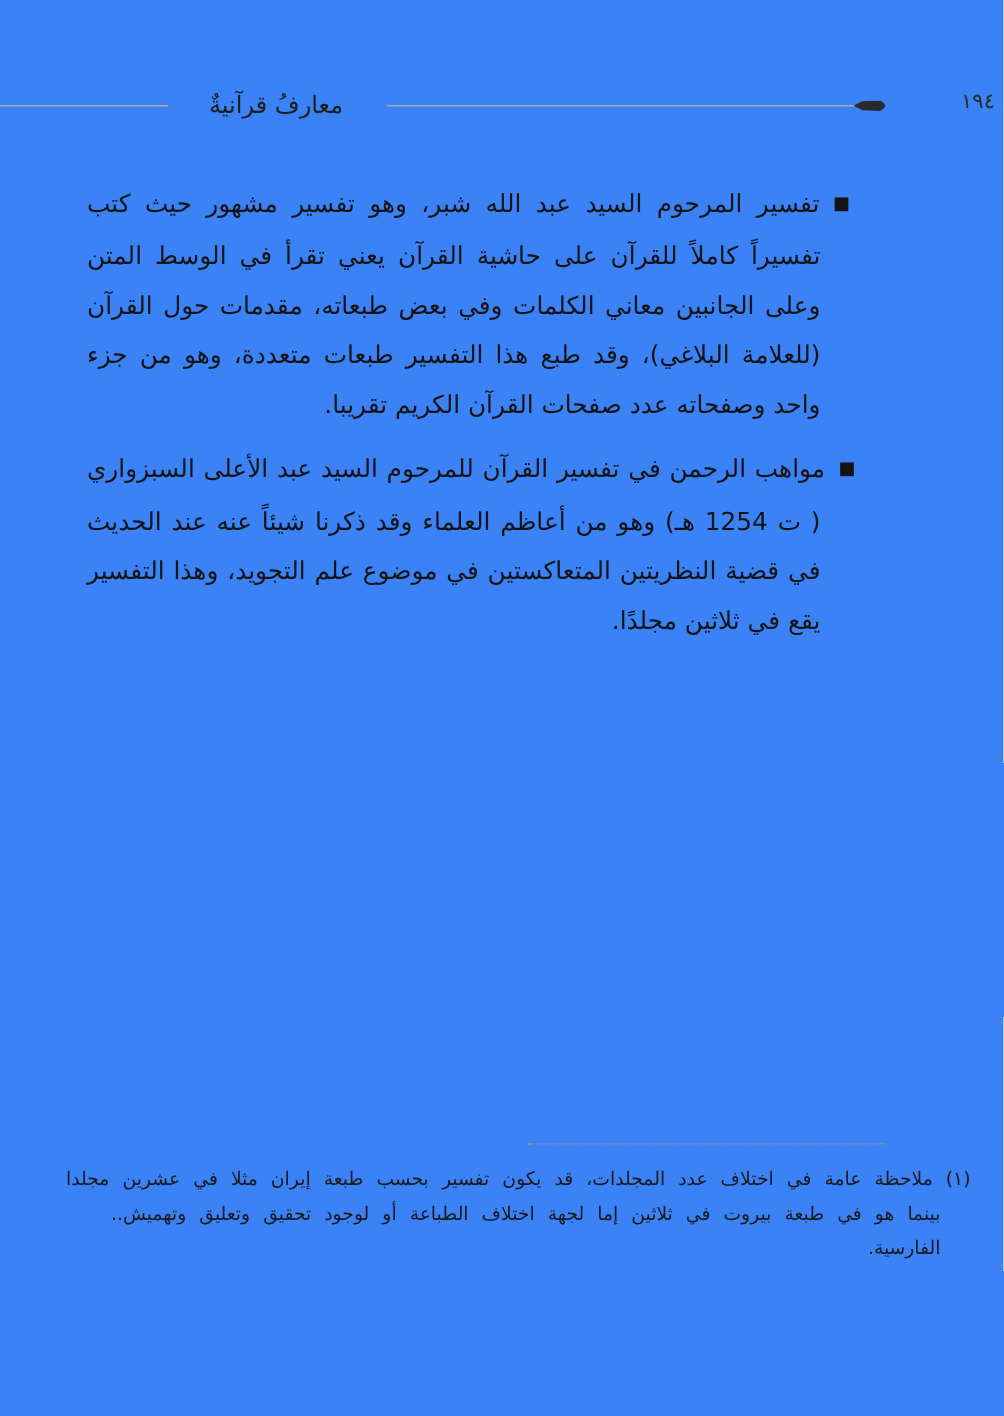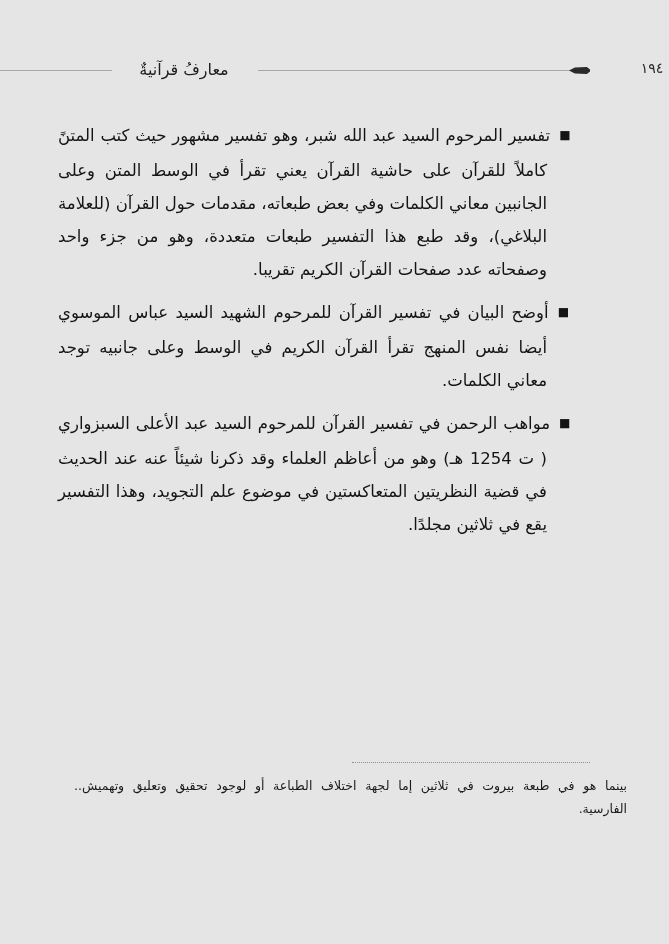--- a/index.html
+++ b/index.html
@@ -1,19 +1,19 @@
 <!DOCTYPE html>
 <html lang="ar" dir="rtl"><head>
 <meta charset="utf-8">
 <style>
   html,body { margin:0; padding:0; background:#fff; }
   .page {
     position:relative;
     width:669px; height:944px;
-    background:#e5e5e5;
+    background:#3b82f6;
     overflow:hidden;
     direction:rtl;
     font-family:"DejaVu Sans", sans-serif;
     color:#161616;
   }
   
   .header { position:absolute; top:54px; left:0; right:0; height:32px; }
   .rule { position:absolute; height:1px; background:#a9a9a9; top:16px; }
   .rule-left  { left:0;   width:112px; }
   .rule-right { left:258px; width:314px; }
@@ -64,29 +64,29 @@
   <div class="header">
     <div class="rule rule-left"></div>
     <div class="header-title">معارفُ قرآنيةٌ</div>
     <div class="rule rule-right"></div>
     <div class="arrow-marker"></div>
     <div class="page-number">١٩٤</div>
   </div>
 
   <div class="content">
 
-    <p class="para bullet-item"><span class="bullet-glyph">■</span><span>تفسير المرحوم السيد عبد الله شبر، وهو تفسير مشهور حيث كتب المتنً كاملاً للقرآن على حاشية القرآن يعني تقرأ في الوسط المتن وعلى الجانبين معاني الكلمات وفي بعض طبعاته، مقدمات حول القرآن (للعلامة البلاغي)، وقد طبع هذا التفسير طبعات متعددة، وهو من جزء واحد وصفحاته عدد صفحات القرآن الكريم تقريبا.</span></p>
+    <p class="para bullet-item"><span class="bullet-glyph">■</span><span>تفسير المرحوم السيد عبد الله شبر، وهو تفسير مشهور حيث كتب تفسيراً كاملاً للقرآن على حاشية القرآن يعني تقرأ في الوسط المتن وعلى الجانبين معاني الكلمات وفي بعض طبعاته، مقدمات حول القرآن (للعلامة البلاغي)، وقد طبع هذا التفسير طبعات متعددة، وهو من جزء واحد وصفحاته عدد صفحات القرآن الكريم تقريبا.</span></p>
 
 
-    <p class="para bullet-item"><span class="bullet-glyph">■</span><span>أوضح البيان في تفسير القرآن للمرحوم الشهيد السيد عباس الموسوي أيضا نفس المنهج تقرأ القرآن الكريم في الوسط وعلى جانبيه توجد معاني الكلمات.</span></p>
 
 
     <p class="para bullet-item"><span class="bullet-glyph">■</span><span>مواهب الرحمن في تفسير القرآن للمرحوم السيد عبد الأعلى السبزواري ( ت 1254 هـ) وهو من أعاظم العلماء وقد ذكرنا شيئاً عنه عند الحديث في قضية النظريتين المتعاكستين في موضوع علم التجويد، وهذا التفسير يقع في ثلاثين مجلدًا.</span></p>
 
   </div>
 
   <div class="footnote">
     <div class="fn-sep"></div>
+    <div class="fn-line fn-line-1">(١) ملاحظة عامة في اختلاف عدد المجلدات، قد يكون تفسير بحسب طبعة إيران مثلا في عشرين مجلدا</div>
     <div class="fn-line fn-line-2">بينما هو في طبعة بيروت في ثلاثين إما لجهة اختلاف الطباعة أو لوجود تحقيق وتعليق وتهميش..</div>
     <div class="fn-line fn-line-3">الفارسية.</div>
   </div>
 
 </div>
 
 </body></html>

